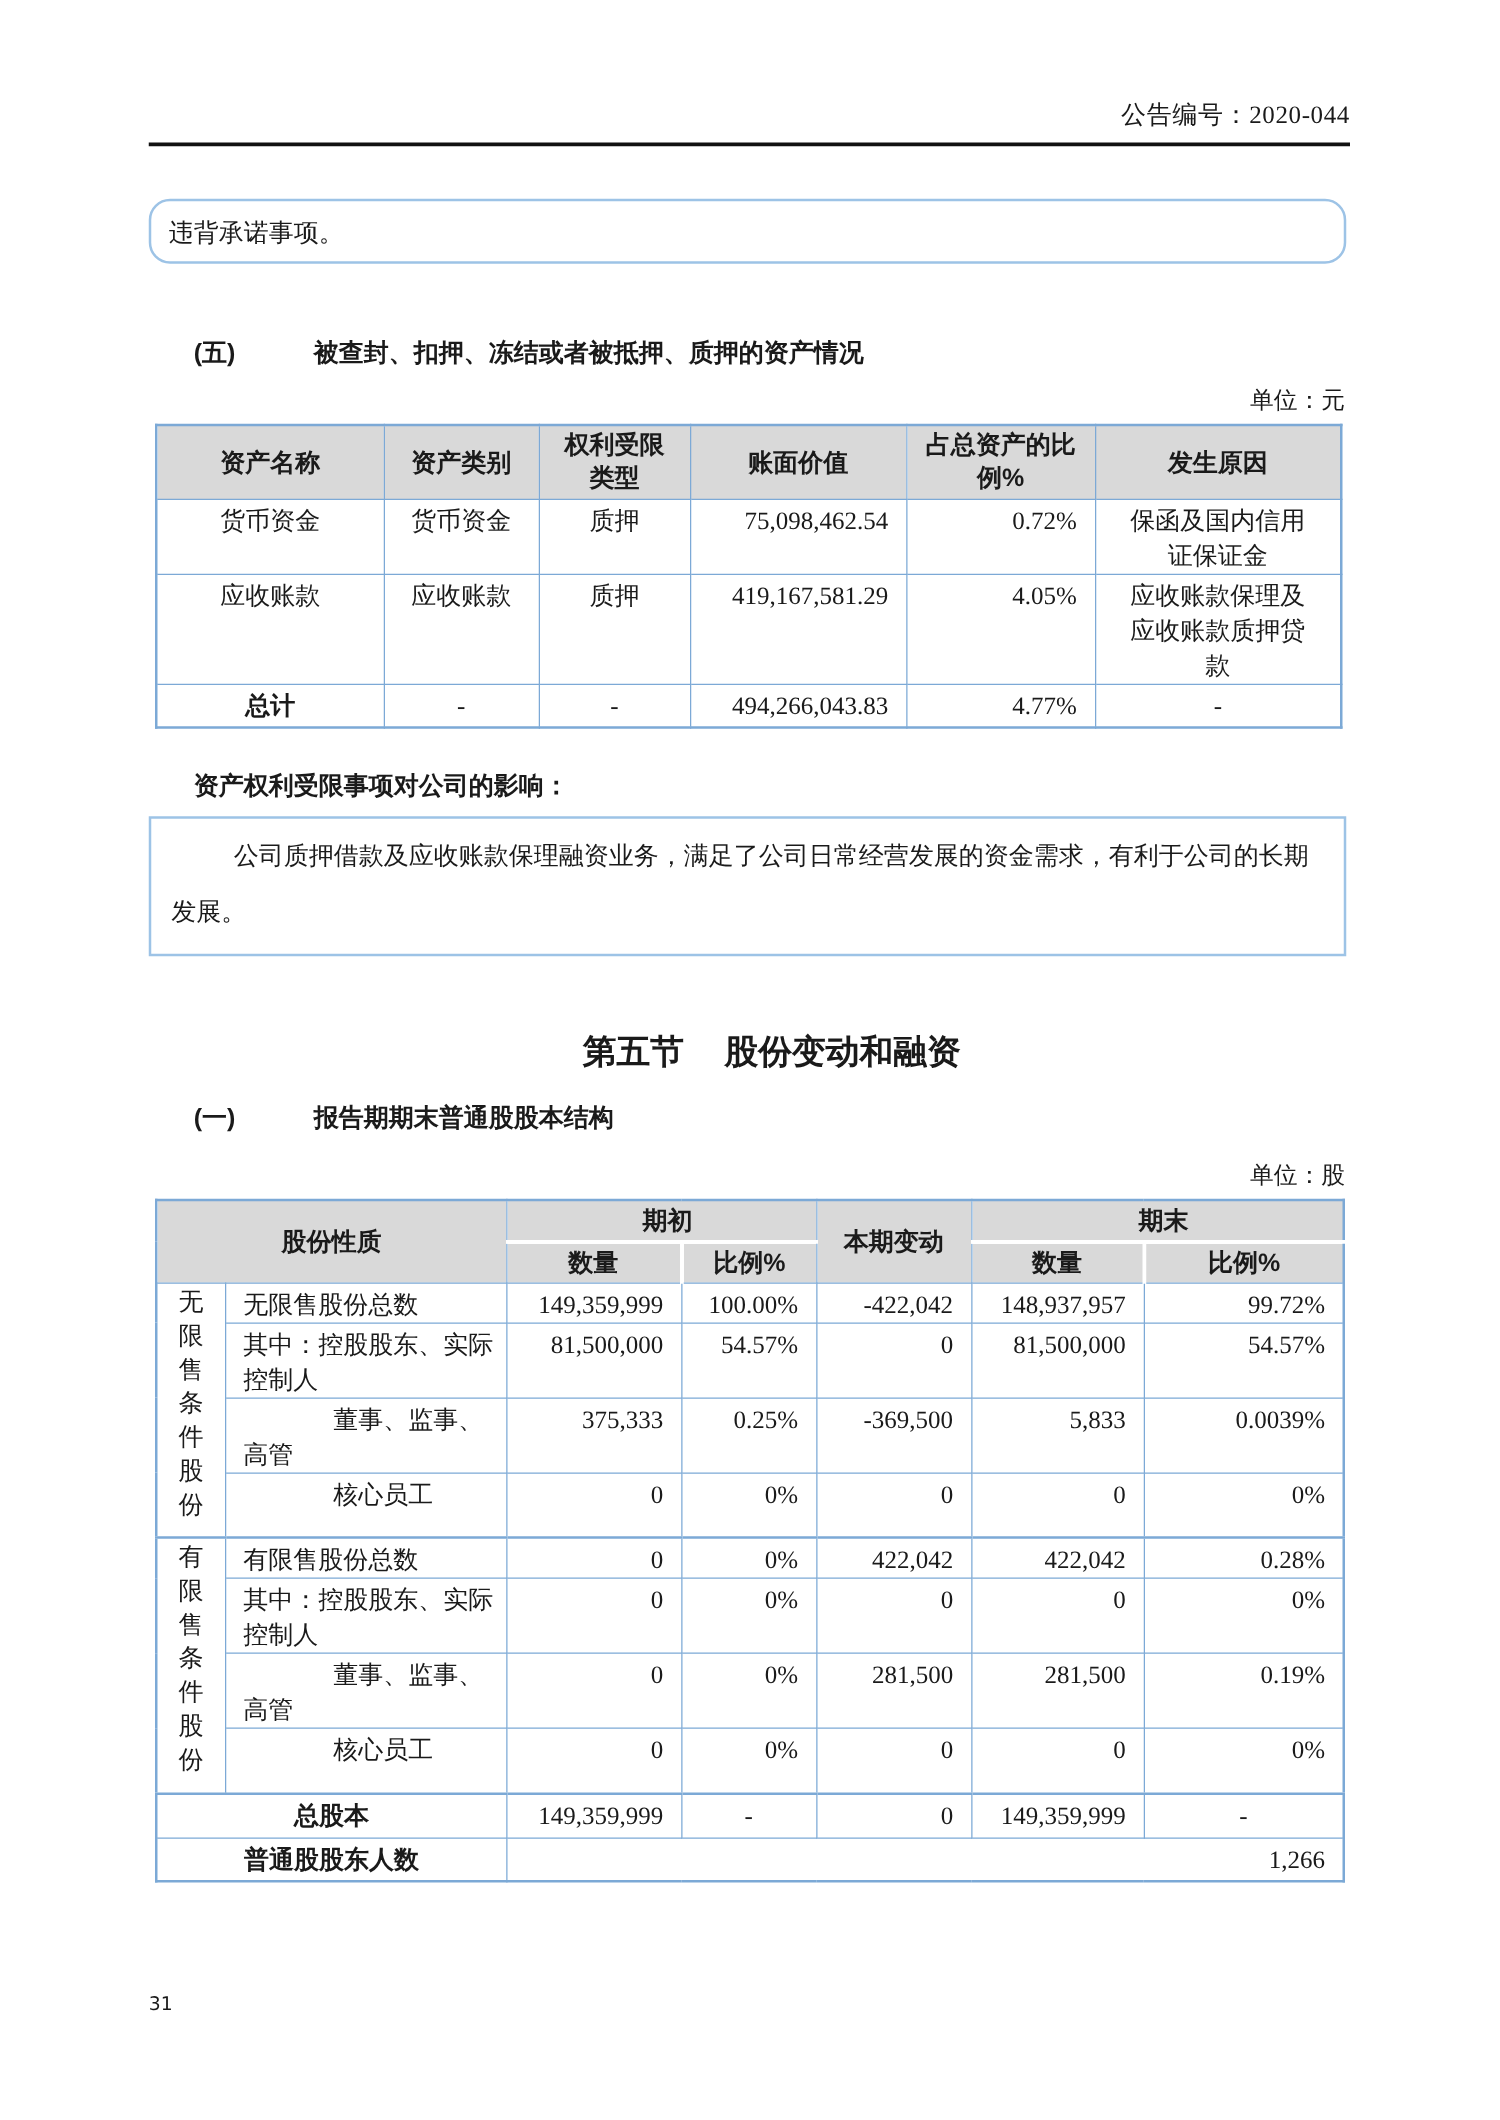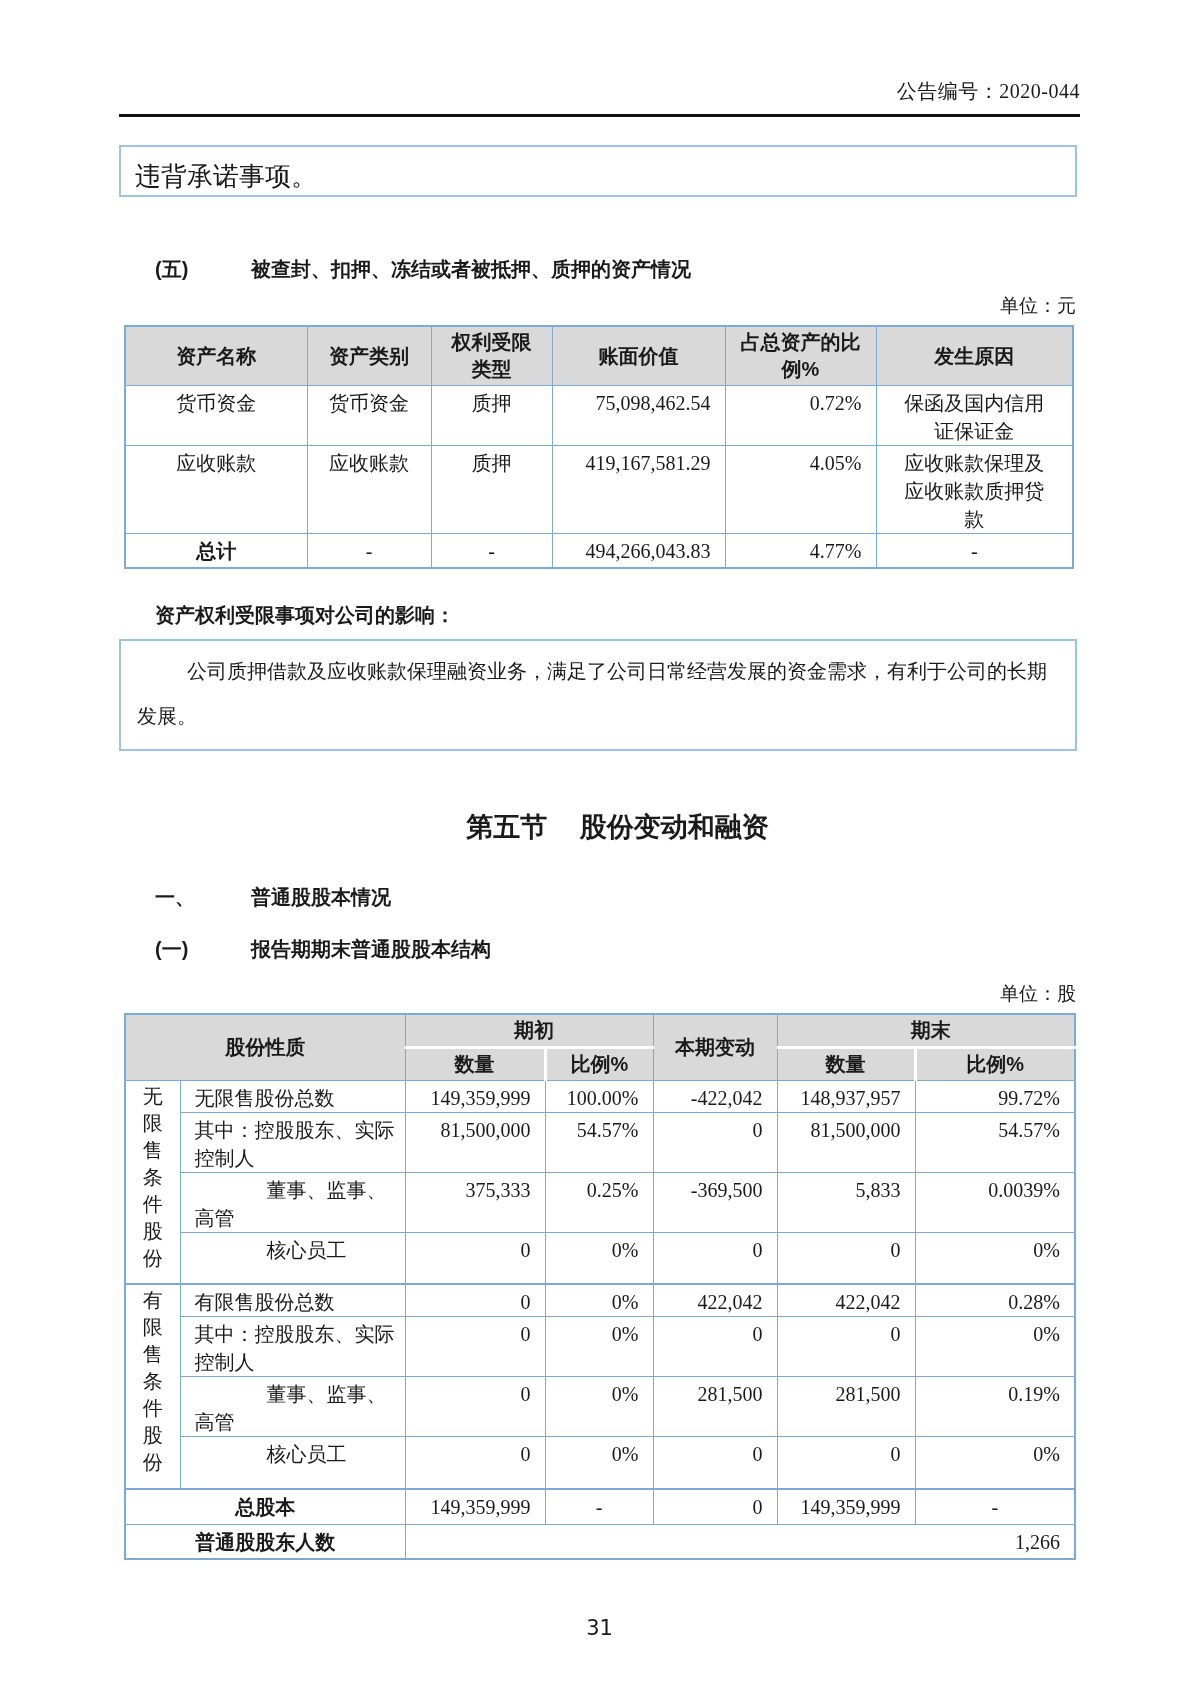--- a/index.html
+++ b/index.html
@@ -14,21 +14,21 @@
   }
   .content{margin-left:119px;width:961px;}
   .hei{font-family:Liberation Sans, sans-serif;font-weight:bold;margin-left:36px;}
 
   
   .notice{padding-top:78px;text-align:right;font-size:20px;letter-spacing:.5px;}
   .rule{margin-top:9px;height:3px;background:#111111;}
 
   
   .bluebox{border:2px solid #9DC3E6;box-sizing:border-box;width:958px;}
-  .box1{margin-top:28px;height:52px;font-size:26px;padding:12px 14px;box-sizing:border-box;}
+  .box1{margin-top:42px;height:52px;font-size:20px;padding:12px 14px;box-sizing:border-box;border-radius:17px;}
   .box2{margin-top:10px;min-height:94px;font-size:20px;line-height:45px;padding:8px 16px 10px;box-sizing:border-box;}
   .box2 .indent2{text-indent:2.5em;display:block;}
 
   
   .h-sec{margin-top:58px;font-size:20px;line-height:28px;}
   .h-sec .num{display:inline-block;min-width:96px;}
   .unit{margin-top:10px;text-align:right;font-size:19px;padding-right:4px;}
   .impact-h{margin-top:32px;font-size:20px;line-height:28px;}
   .chapter{margin-top:60px;text-align:center;font-size:27px;line-height:32px;}
   .chapter .num{margin-right:1.2em;}
@@ -68,21 +68,21 @@
   .t2 td.vcell{padding:2px 0 0;}
   .vtext{width:1.1em;margin:0 auto;word-break:break-all;line-height:27px;text-align:center;}
   .t2 tr.h30{height:30px;}
   .t2 tr.h58{height:58px;}
   .t2 tr.h52{height:52px;}
   .t2 tr.h36{height:36px;padding-left:24px;}
   .t2 tr.h34{height:34px;}
   .t2 tr.thick td{border-top:2px solid #7CA9D6;}
   .t2 td.bold{font-weight:bold;font-family:"Liberation Sans","DejaVu Sans",sans-serif;text-align:center;}
 
-  .footer{margin-top:56px;text-align:center;font-size:21px;font-family:"DejaVu Sans",sans-serif;}
+  .footer{margin-top:88px;font-size:15px;font-family:"DejaVu Sans",sans-serif;}
 </style>
 </head>
 <body>
 
 <div class="page">
   <div class="content">
 
     <div class="notice">公告编号：2020-044</div>
     <div class="rule"></div>
 
@@ -146,23 +146,20 @@
     <div class="impact-h hei">资产权利受限事项对公司的影响：</div>
 
     <div class="bluebox box2">
       <span class="indent2">公司质押借款及应收账款保理融资业务，满足了公司日常经营发展的资金需求，有利于公司的长期发展。</span>
     </div>
 
     <div class="chapter hei">
       <span class="num">第五节</span><span>股份变动和融资</span>
     </div>
 
-    <div class="h1 hei">
-      <span class="num">一、</span><span>普通股股本情况</span>
-    </div>
 
     <div class="h2 hei">
       <span class="num">(一)</span><span>报告期期末普通股股本结构</span>
     </div>
 
     <div class="unit" style="margin-top:18px;">单位：股</div>
 
     <table class="t2">
       <colgroup>
         <col style="width:55px">

